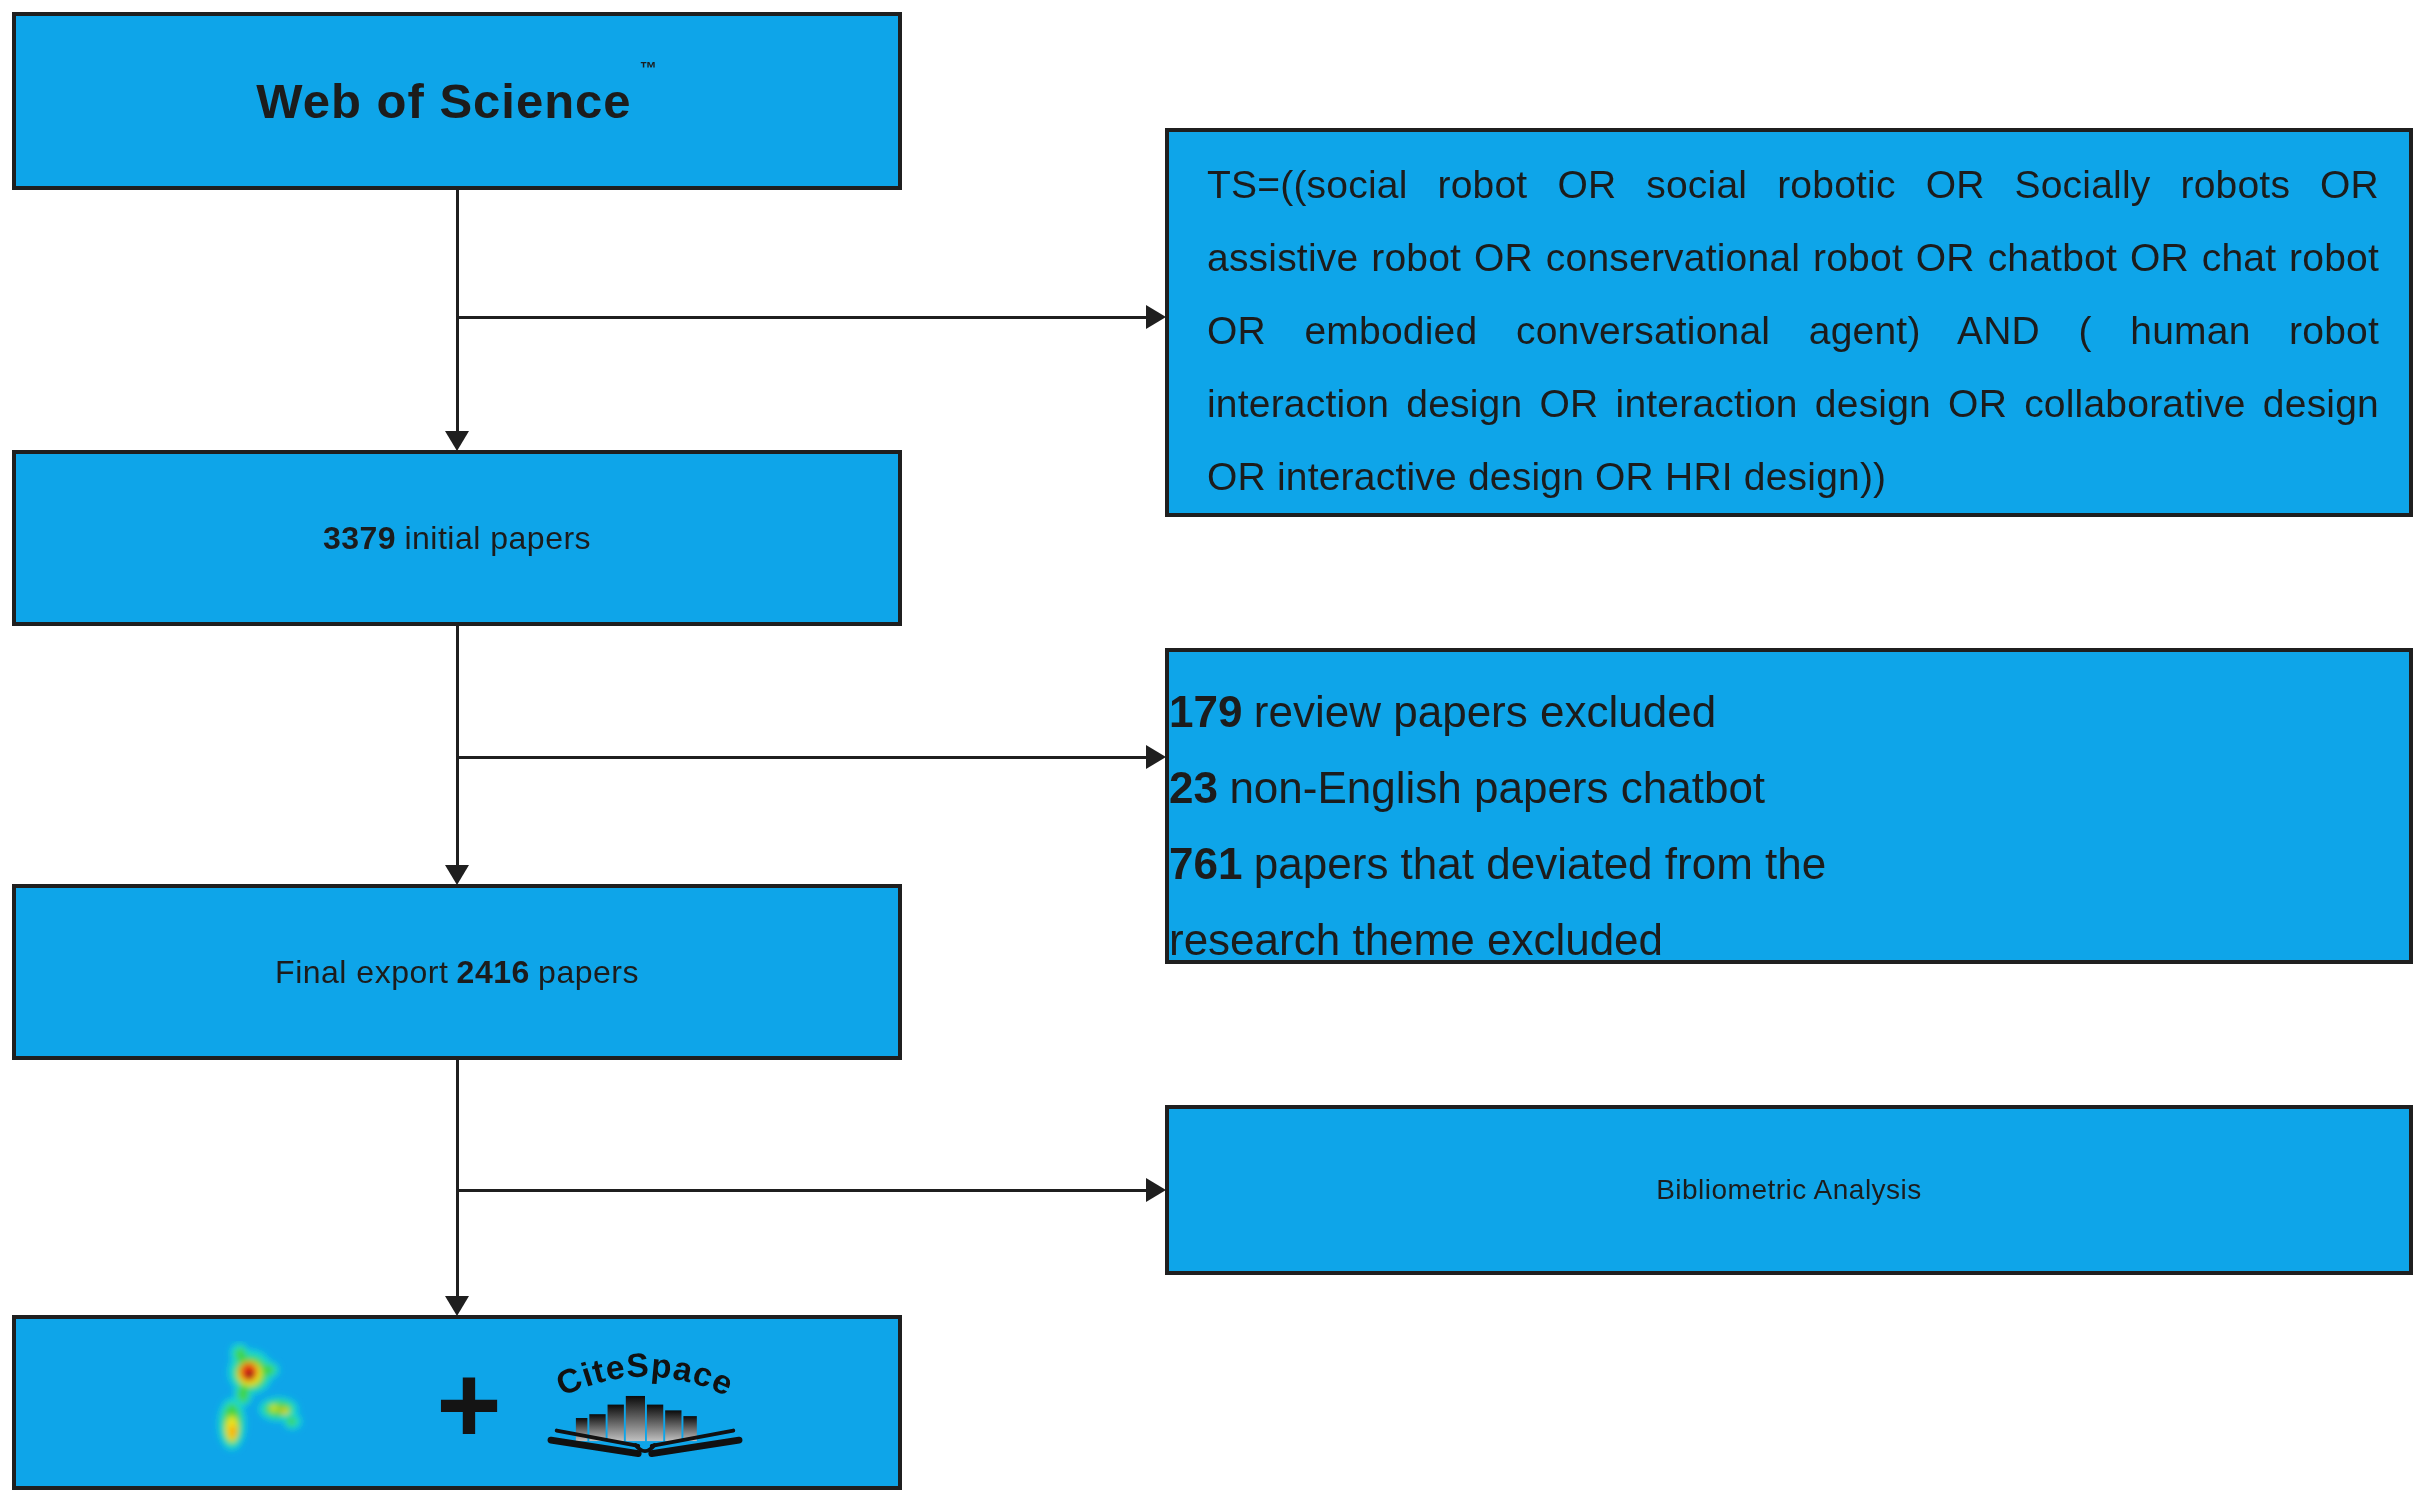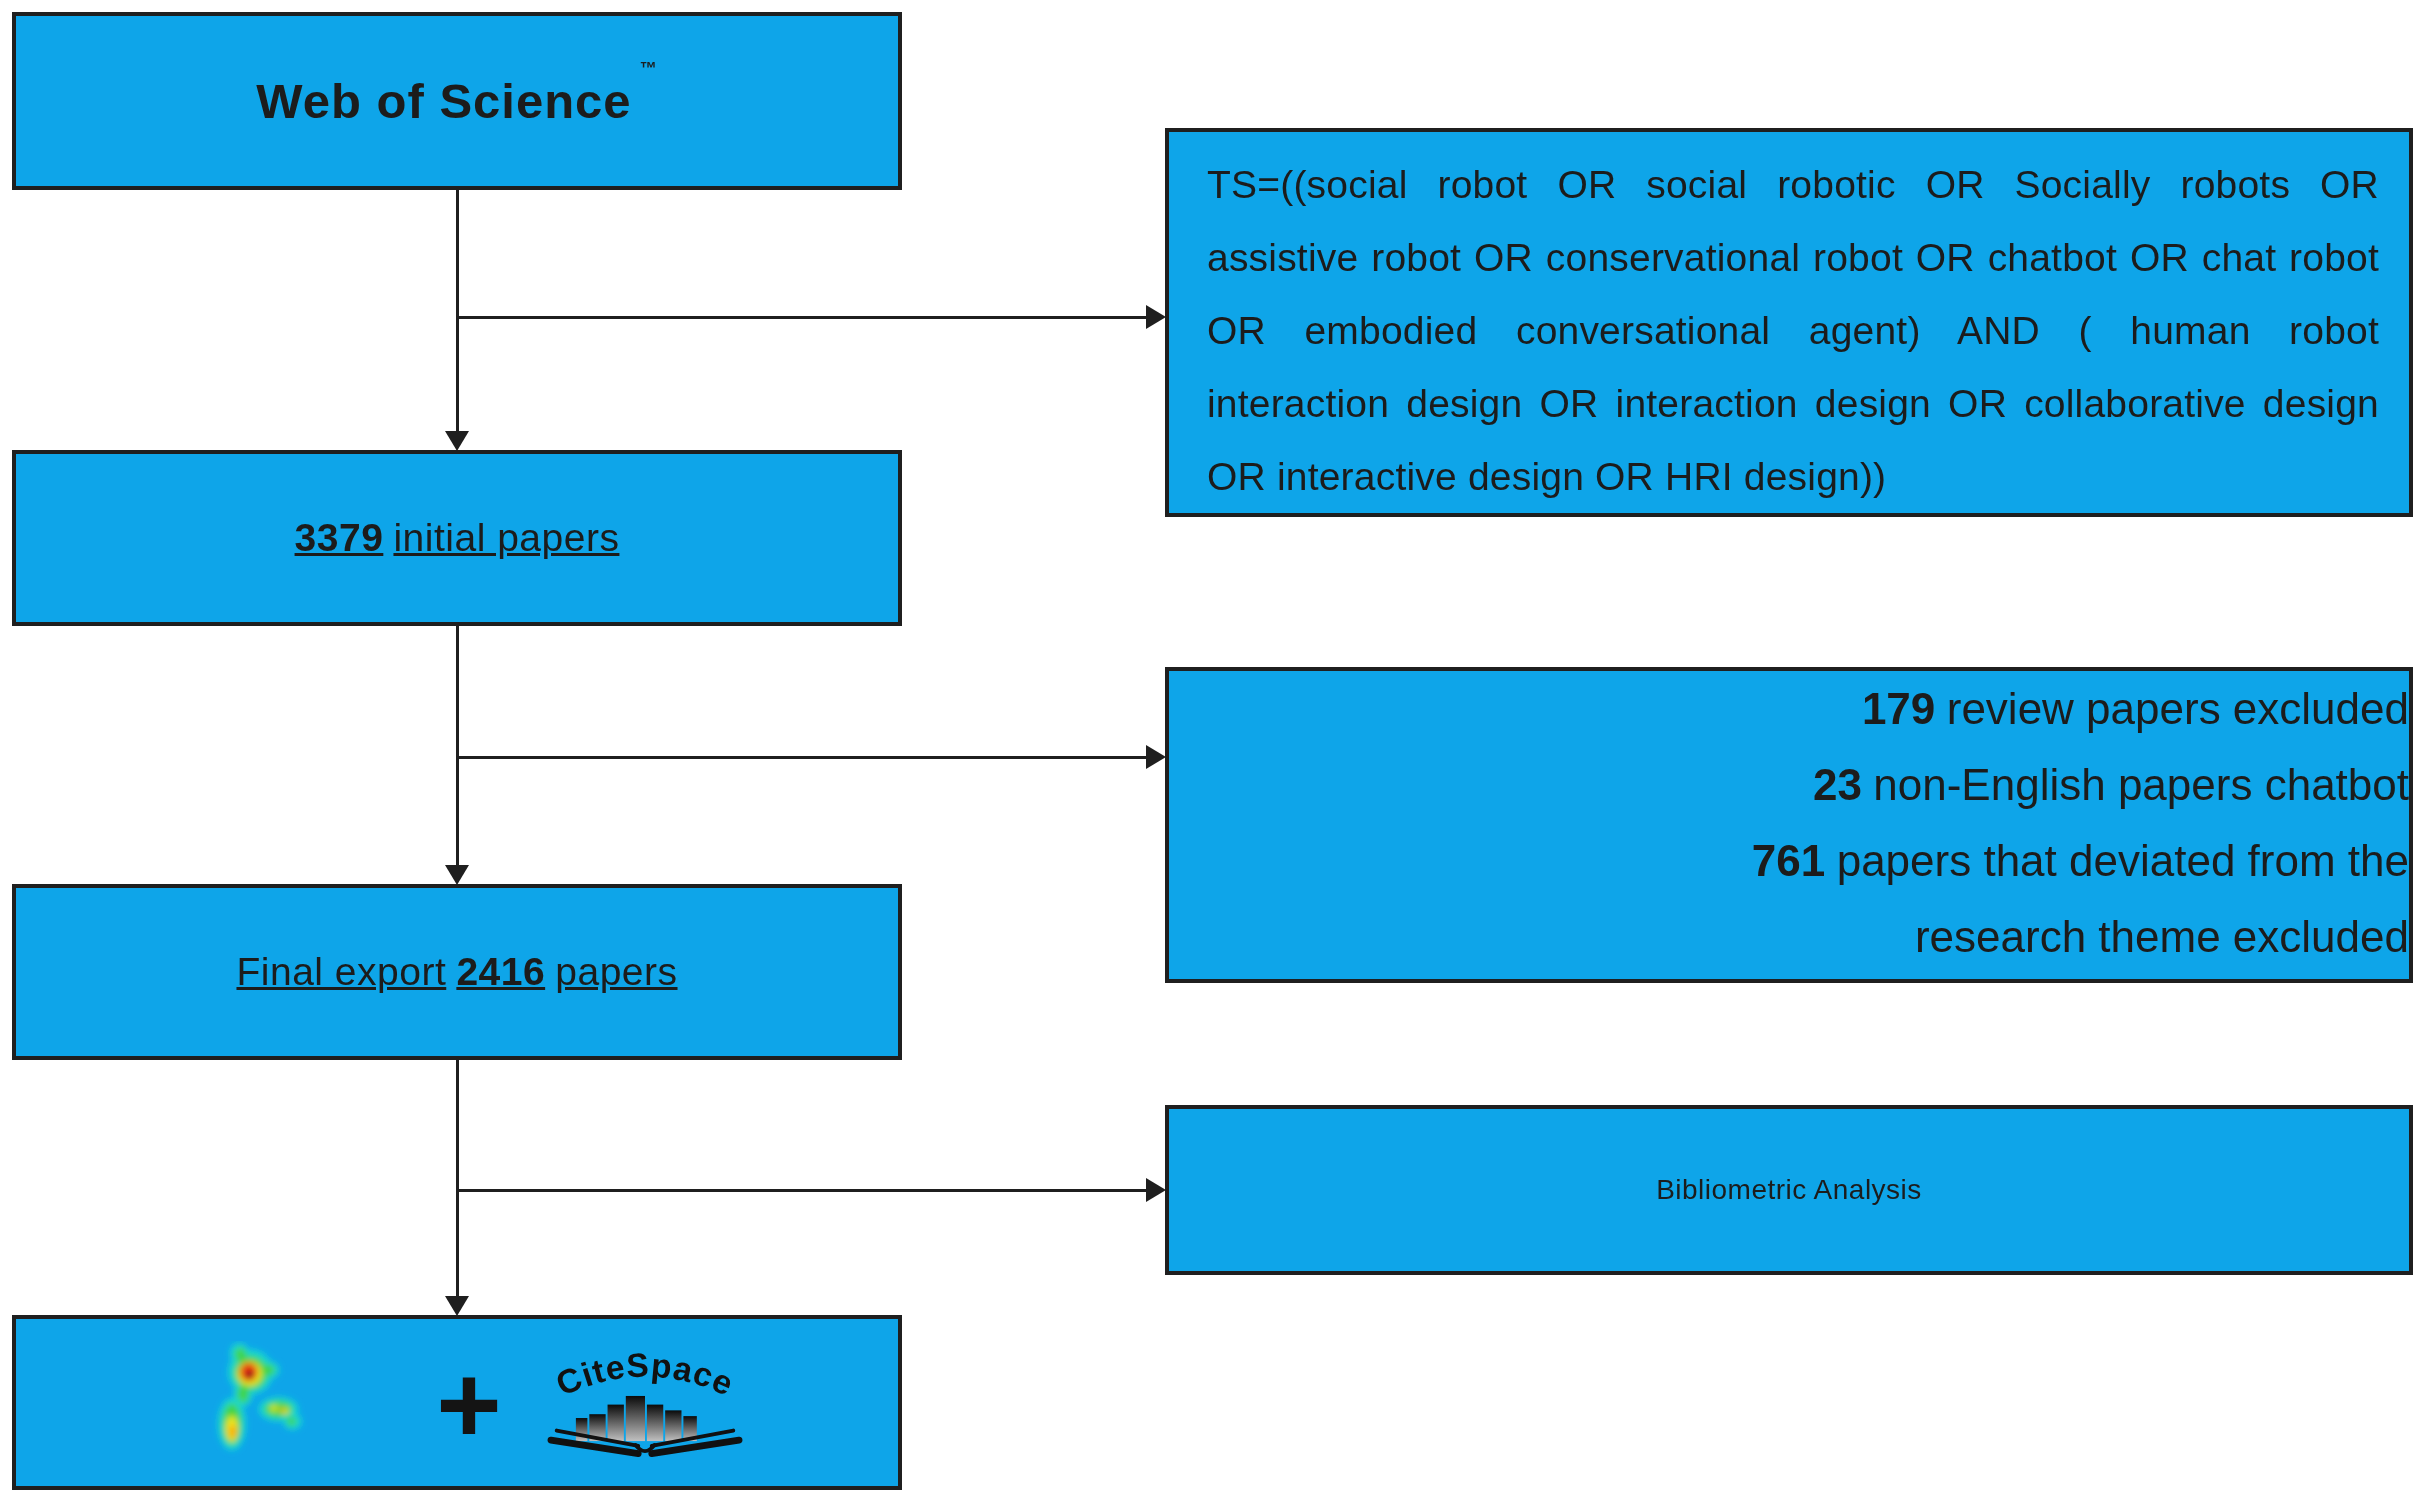--- a/index.html
+++ b/index.html
@@ -10,24 +10,24 @@
   .fbox{position:absolute;border:4px solid #1f1f1f;background:#0ea5e9;box-sizing:border-box;}
   
   .b-left{left:12px;width:890px;display:flex;align-items:center;justify-content:center;}
   .b1{top:12px;height:178px;}
   .b2{top:450px;height:176px;}
   .b3{top:884px;height:176px;}
   .b4{top:1315px;height:175px;}
   
   .b-right{left:1165px;width:1248px;}
   .r1{top:128px;height:389px;}
-  .r2{top:667px;height:316px;text-align:right;padding-top:0;box-sizing:border-box;}
+  .r2{top:648px;height:316px;text-align:left;padding-top:22px;box-sizing:border-box;}
   .r3{top:1105px;height:170px;display:flex;align-items:center;justify-content:center;}
 
-  .label-lg{font-size:39px;letter-spacing:0.5px;text-decoration:underline;}
+  .label-lg{font-size:32px;letter-spacing:0.5px;}
   .wos{font-size:49px;font-weight:bold;letter-spacing:1px;display:flex;align-items:flex-start;}
   .tm{font-size:17px;position:relative;top:-14px;margin-left:8px;font-weight:bold;}
   .num-lead{font-weight:bold;margin-right:0.26em;}
   .num-mid{font-weight:bold;margin:1px 0.26em;}
 
   .query{
     font-size:39px;line-height:73px;padding:16px 30px 0 38px;
     text-align:justify;text-justify:inter-word;letter-spacing:0.2px;
   }
   .excl-row{font-size:44px;line-height:76px;white-space:nowrap;}

